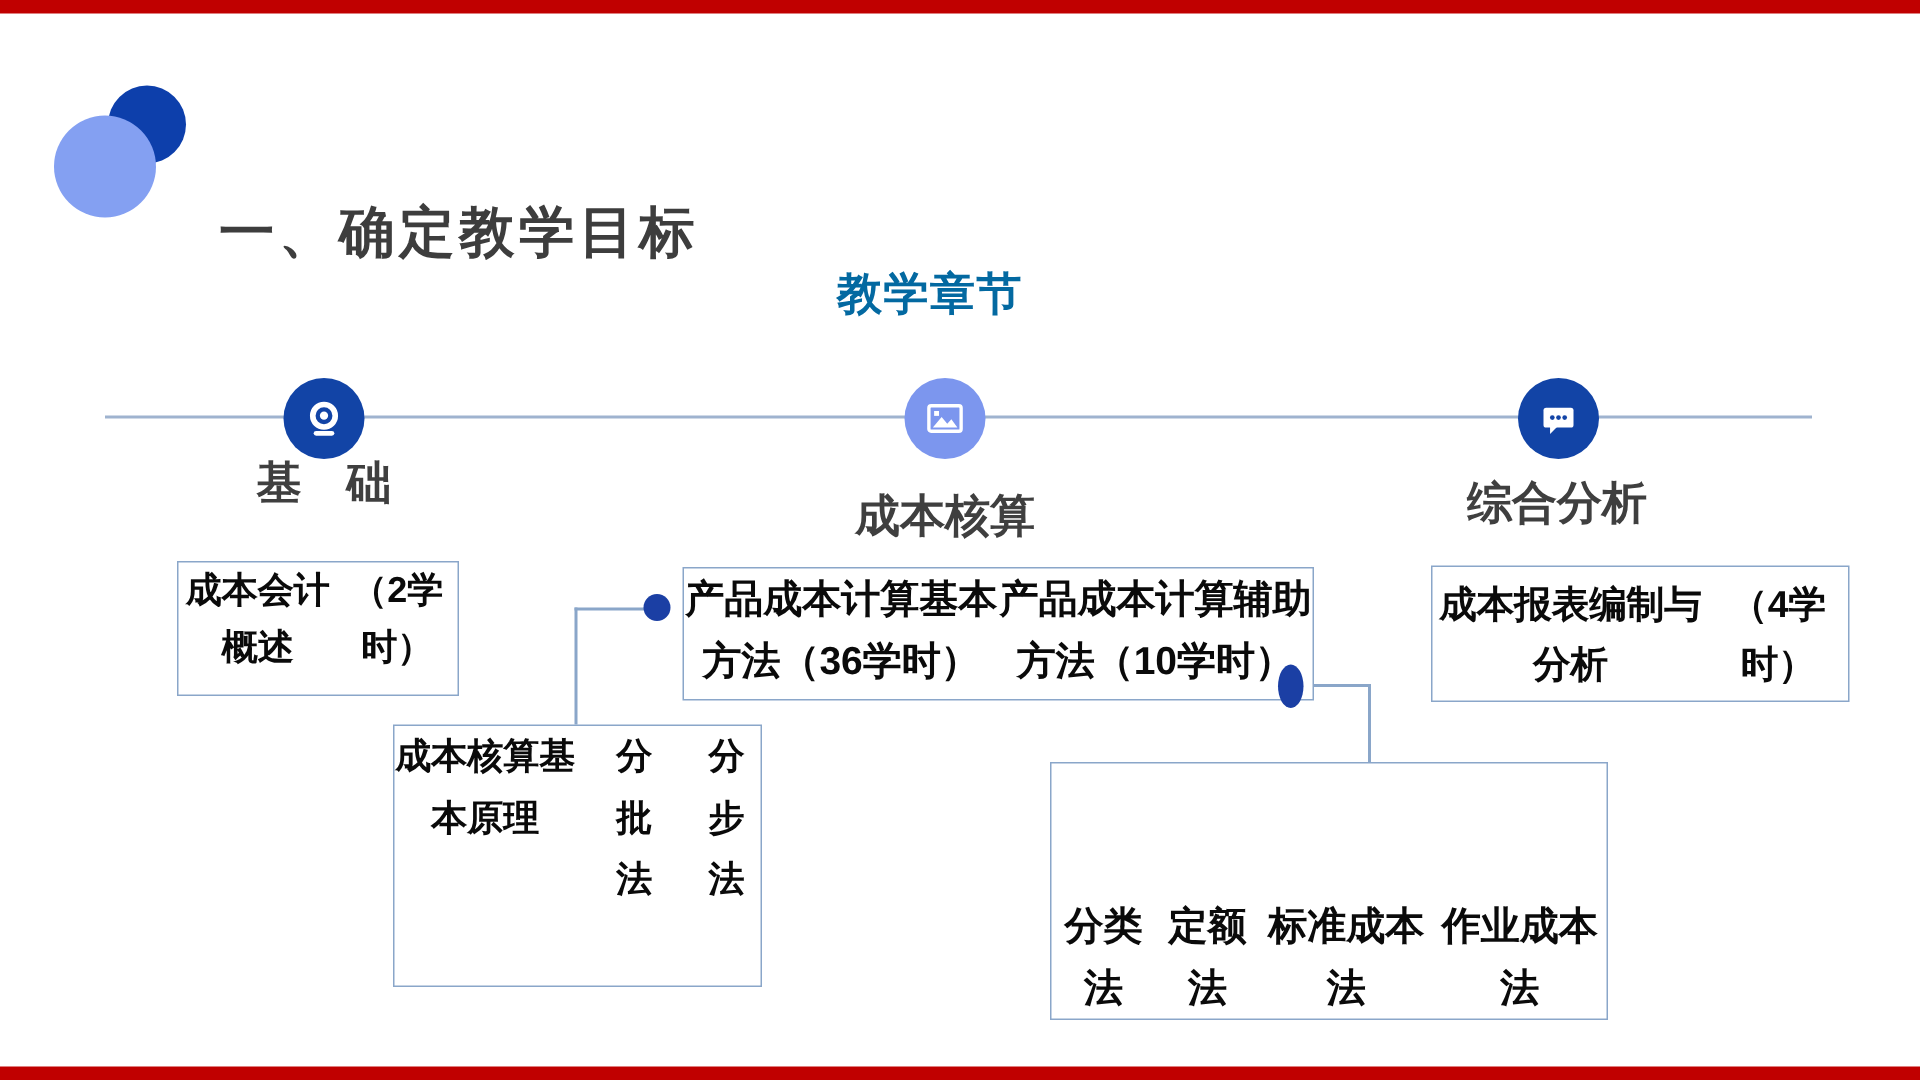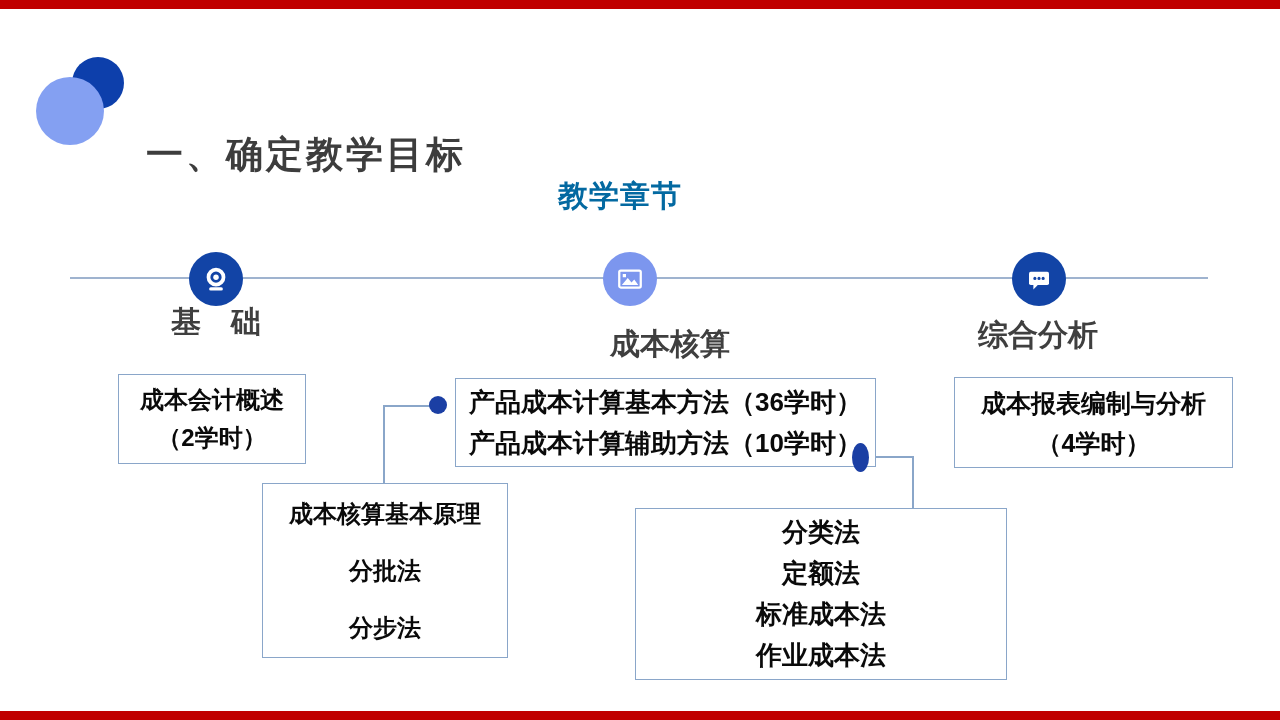--- a/index.html
+++ b/index.html
@@ -34,33 +34,33 @@
   .node-1{ left:189px; background:#1244a6; }
   .node-2{ left:603px; background:#7c96ee; }
   .node-3{ left:1012px; background:#1244a6; }
   .node svg{ width:30px; height:30px; display:block; }
 
   .node-label{
     position:absolute; text-align:center; font-weight:bold; color:#3f3f3f;
     font-size:30px; white-space:nowrap;
   }
   .label-1{ left:126px; top:302px; width:180px; }
-  .label-2{ left:530px; top:324px; width:200px;text-align:right; }
+  .label-2{ left:530px; top:324px; width:200px; }
   .label-3{ left:938px; top:315px; width:200px; }
 
   .box{
     position:absolute; border:1px solid #8aa6c9; background:#ffffff;
-    display:flex; flex-direction:column; justify-content:center;
+    display:flex; flex-direction:row; justify-content:center;
     text-align:center; font-weight:bold; color:#0a0a0a; z-index:2;
   }
   .box-basic{ left:118px; top:374px; width:188px; height:90px; font-size:24px; line-height:38px; }
   .box-main{ left:455px; top:378px; width:421px; height:89px; font-size:26px; line-height:41px; }
   .box-principles{ left:262px; top:483px; width:246px; height:175px; font-size:24px; line-height:41px;gap:16px; }
-  .box-aux{ left:635px; top:508px; width:372px; height:172px; font-size:26px; line-height:41px; }
-  .box-analysis{ left:954px; top:377px; width:279px; height:91px; font-size:25px; line-height:40px; }
+  .box-aux{ left:700px; top:508px; width:372px; height:172px; font-size:26px; line-height:41px;align-items:flex-end; }
+  .box-analysis{ left:954px; top:377px; width:279px; height:91px; font-size:25px; line-height:40px;align-items:center; }
 
   .connector{ position:absolute; background:#8aa6c9; z-index:1; }
   .c1h{ left:383px; top:405px; width:56px; height:2px; }
   .c1v{ left:383px; top:405px; width:2px; height:79px; }
   .c2h{ left:860px; top:456px; width:54px; height:2px; }
   .c2v{ left:912px; top:456px; width:2px; height:53px; }
 
   .bullet{ position:absolute; background:#1b3fa4; border-radius:50%; z-index:4; }
   .bullet-1{ left:429px; top:396px; width:18px; height:18px; }
   .bullet-2{ left:852px; top:443px; width:17px; height:29px; }

